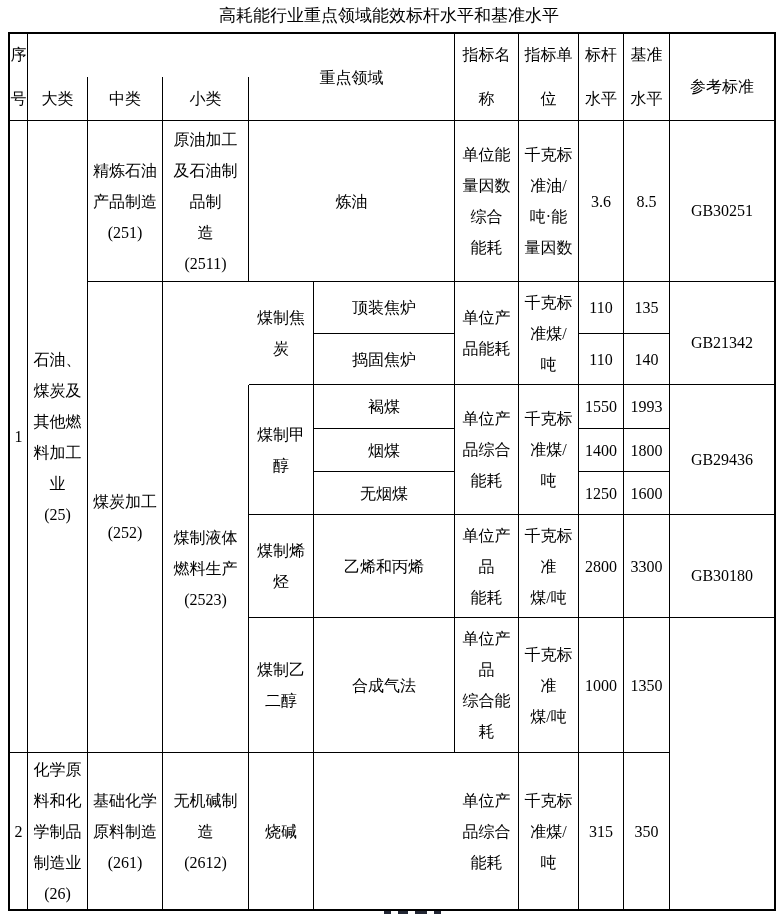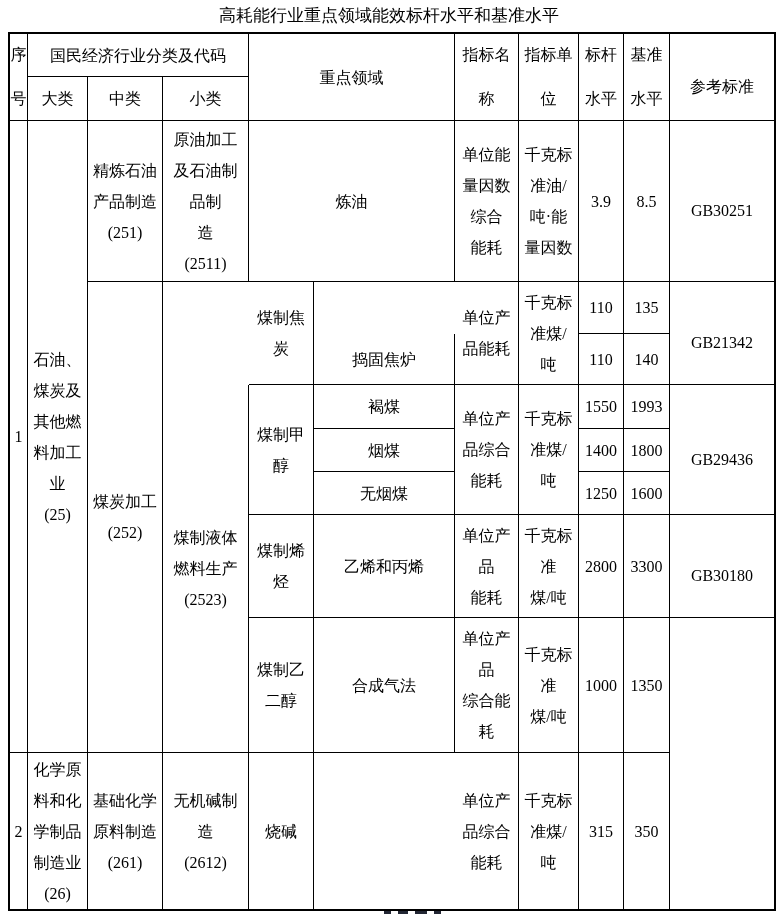--- a/index.html
+++ b/index.html
@@ -57,21 +57,20 @@
 </style>
 </head>
 <body>
 
 <div class="title">高耗能行业重点领域能效标杆水平和基准水平</div>
 
 <div class="tbl">
 
   <div class="c hdr2" style="grid-area:1/1/3/2">序
 号</div>
-  <div class="c" style="grid-area:1/2/2/5">国民经济行业分类及代码</div>
   <div class="c" style="grid-area:1/5/3/7">重点领域</div>
   <div class="c hdr2" style="grid-area:1/7/3/8">指标名
 称</div>
   <div class="c hdr2" style="grid-area:1/8/3/9">指标单
 位</div>
   <div class="c hdr2" style="grid-area:1/9/3/10">标杆
 水平</div>
   <div class="c hdr2" style="grid-area:1/10/3/11">基准
 水平</div>
   <div class="c nr" style="grid-area:1/11/3/12">参考标准</div>
@@ -111,20 +110,21 @@
   <div class="c" style="grid-area:6/4/11/5">煤制液体
 燃料生产
 (2523)</div>
   <div class="c nb" style="grid-area:11/4/12/5">无机碱制
 造
 (2612)</div>
 
   <div class="c" style="grid-area:3/5/4/7">炼油</div>
   <div class="c" style="grid-area:4/5/6/6">煤制焦
 炭</div>
+  <div class="c" style="grid-area:4/6/5/7">顶装焦炉</div>
   <div class="c" style="grid-area:5/6/6/7">捣固焦炉</div>
   <div class="c" style="grid-area:6/5/9/6">煤制甲
 醇</div>
   <div class="c" style="grid-area:6/6/7/7">褐煤</div>
   <div class="c" style="grid-area:7/6/8/7">烟煤</div>
   <div class="c" style="grid-area:8/6/9/7">无烟煤</div>
   <div class="c" style="grid-area:9/5/10/6">煤制烯
 烃</div>
   <div class="c" style="grid-area:9/6/10/7">乙烯和丙烯</div>
   <div class="c" style="grid-area:10/5/11/6">煤制乙
@@ -165,21 +165,21 @@
   <div class="c" style="grid-area:9/8/10/9">千克标
 准
 煤/吨</div>
   <div class="c" style="grid-area:10/8/11/9">千克标
 准
 煤/吨</div>
   <div class="c nb" style="grid-area:11/8/12/9">千克标
 准煤/
 吨</div>
 
-  <div class="c" style="grid-area:3/9/4/10">3.9</div>
+  <div class="c" style="grid-area:3/9/4/10">3.6</div>
   <div class="c" style="grid-area:4/9/5/10">110</div>
   <div class="c" style="grid-area:5/9/6/10">110</div>
   <div class="c" style="grid-area:6/9/7/10">1550</div>
   <div class="c" style="grid-area:7/9/8/10">1400</div>
   <div class="c" style="grid-area:8/9/9/10">1250</div>
   <div class="c" style="grid-area:9/9/10/10">2800</div>
   <div class="c" style="grid-area:10/9/11/10">1000</div>
   <div class="c nb" style="grid-area:11/9/12/10">315</div>
 
   <div class="c" style="grid-area:3/10/4/11">8.5</div>

